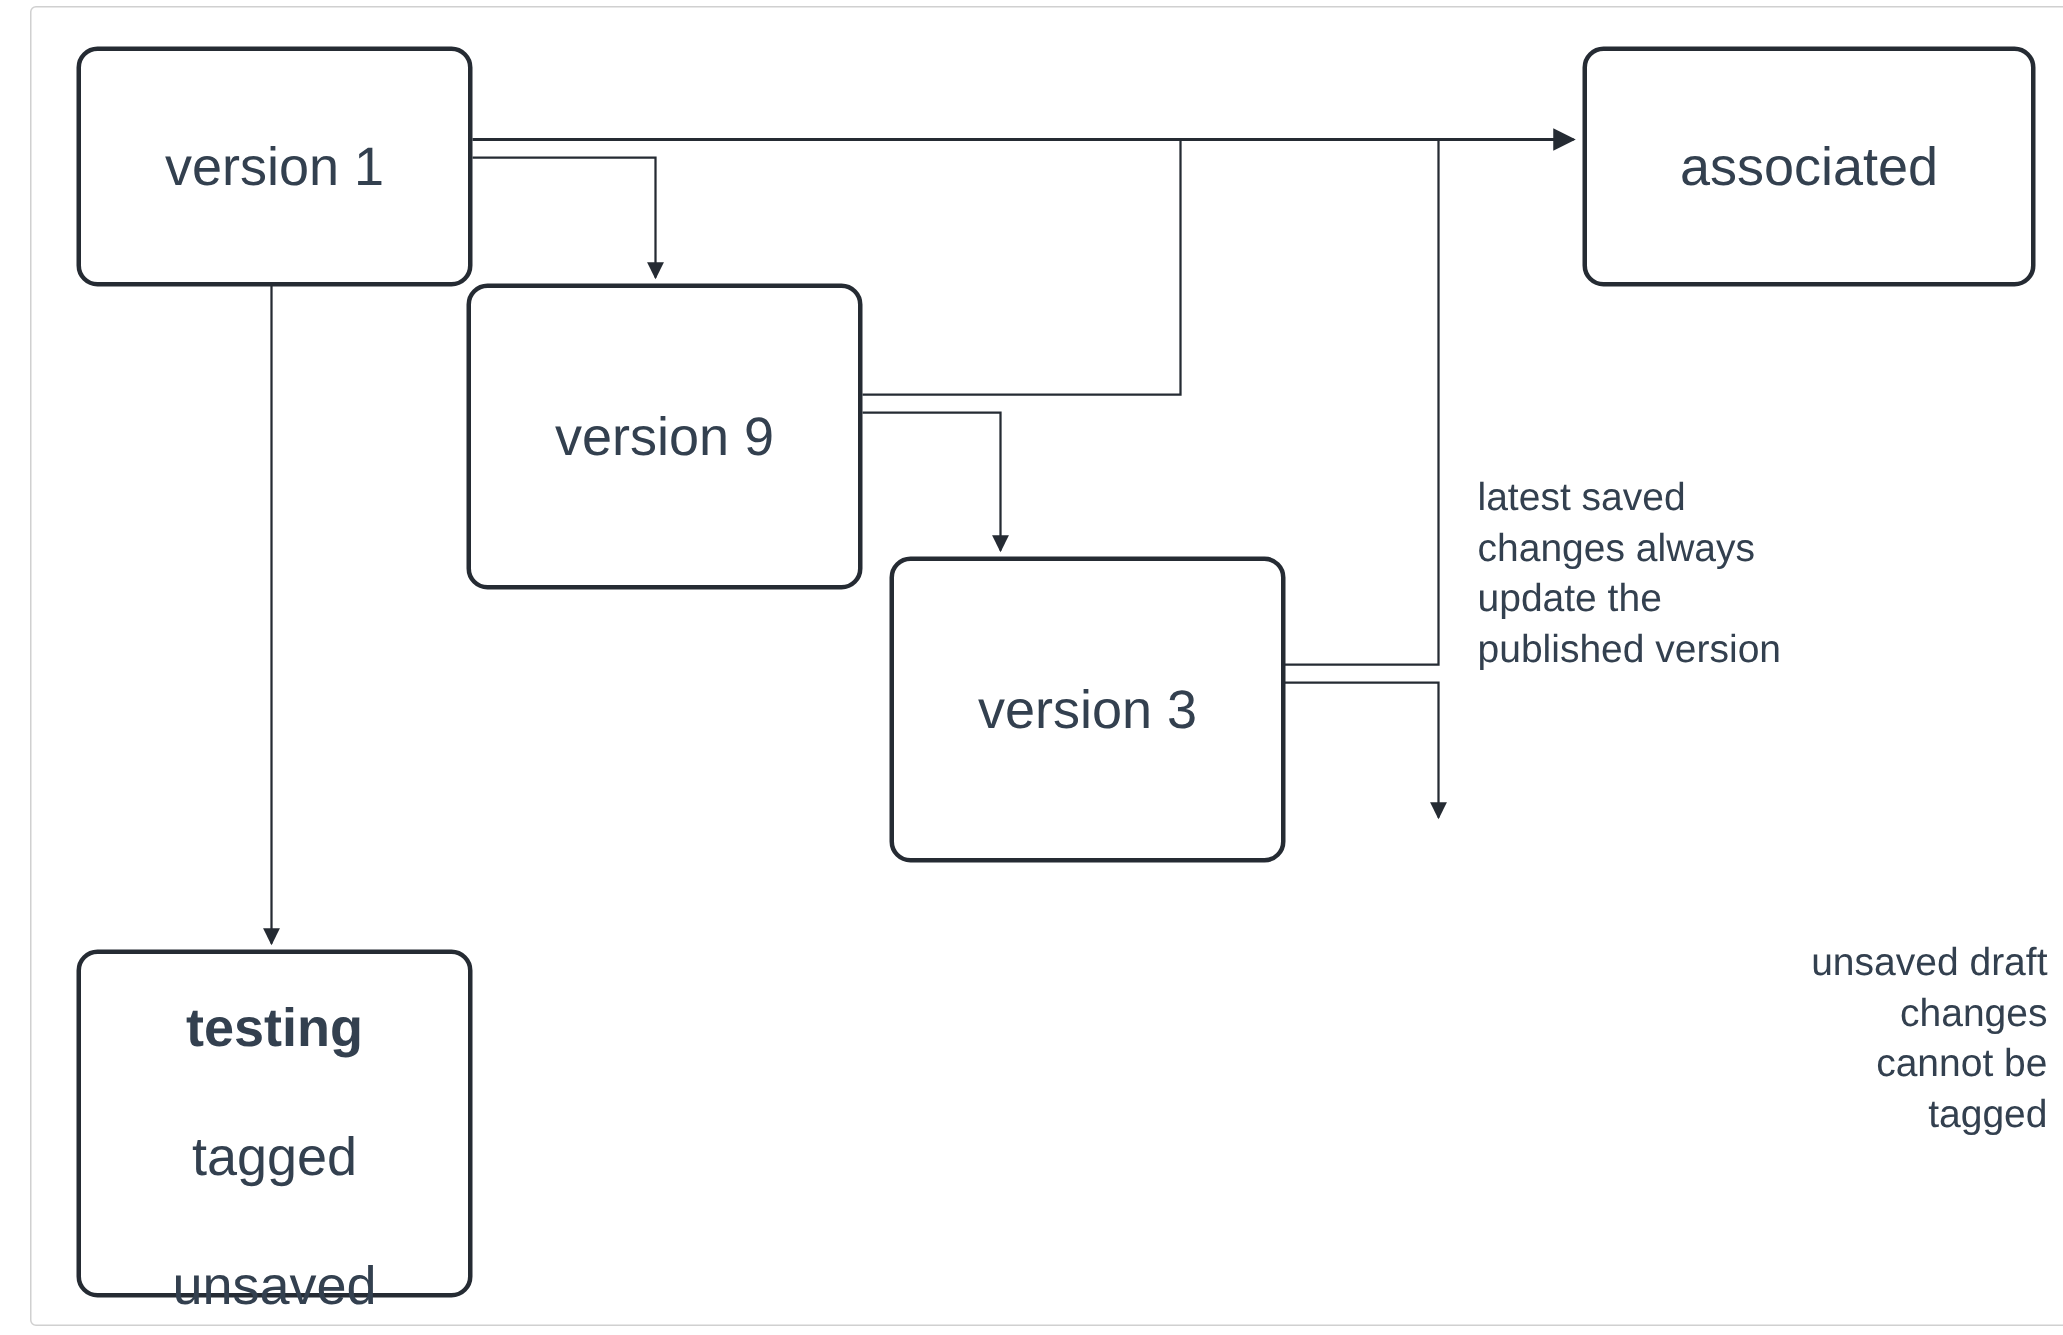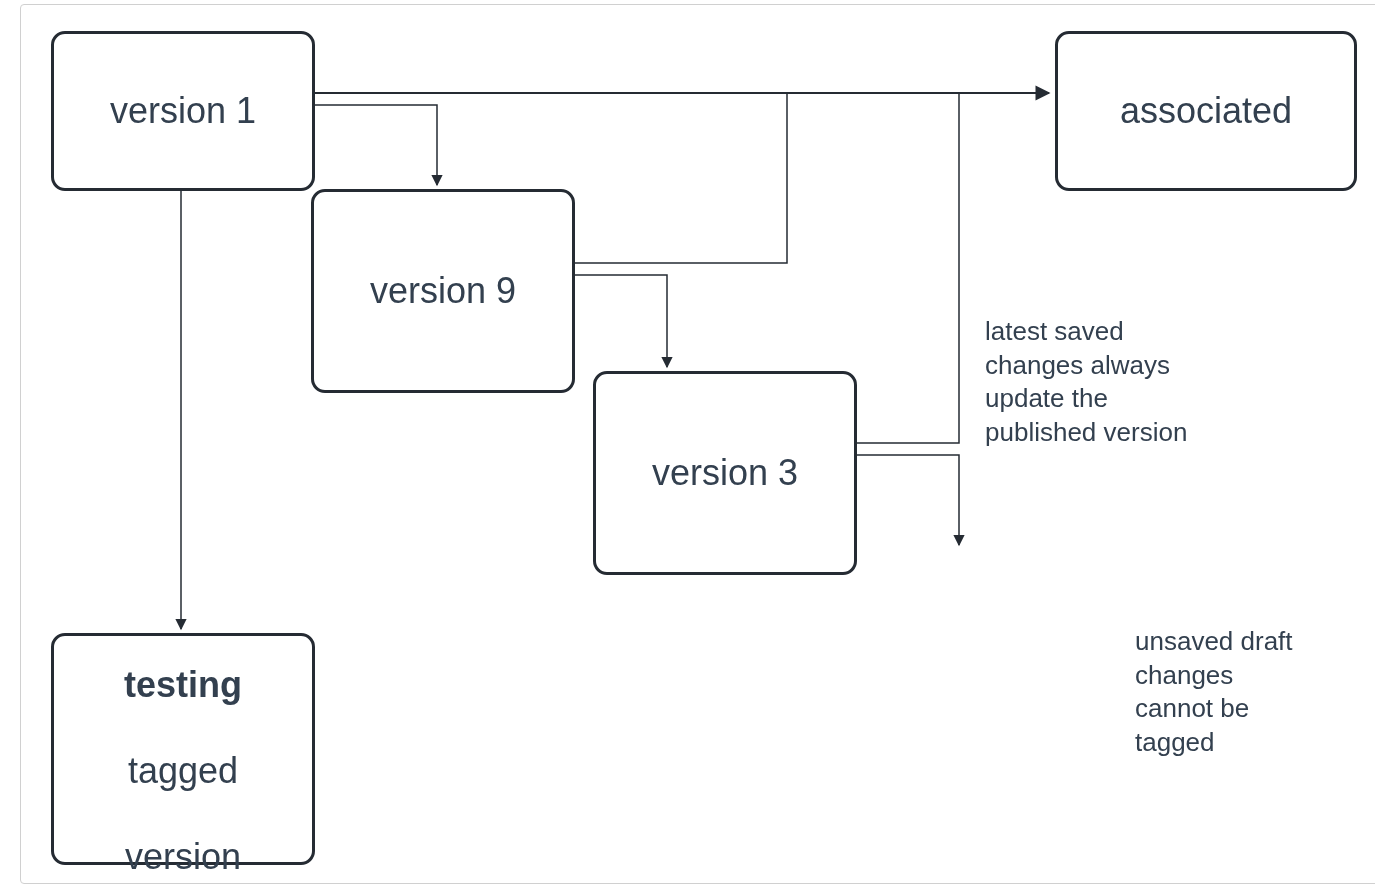--- a/index.html
+++ b/index.html
@@ -101,32 +101,32 @@
 
   <div class="node" style="left:1034px; top:26px; width:302px; height:160px;">
     <span class="label">associated</span>
   </div>
 
 
   <div class="node" style="left:30px; top:628px; width:264px; height:232px;">
     <span class="label">
       <span class="bold">testing</span><br>
       <span>tagged</span><br>
-      <span>version</span>
+      <span>unsaved</span>
     </span>
   </div>
 
 
   <div class="annotation" style="left:964px; top:276px; width:280px;">
     <span>latest saved
 changes always
 update the
 published version</span>
   </div>
 
-  <div class="annotation" style="left:1114px; top:586px; width:230px;">
+  <div class="annotation" style="left:1114px; top:586px; width:230px;text-align:right;">
     <span>unsaved draft
 changes
 cannot be
 tagged</span>
   </div>
 
 </div>
 
 </body></html>

